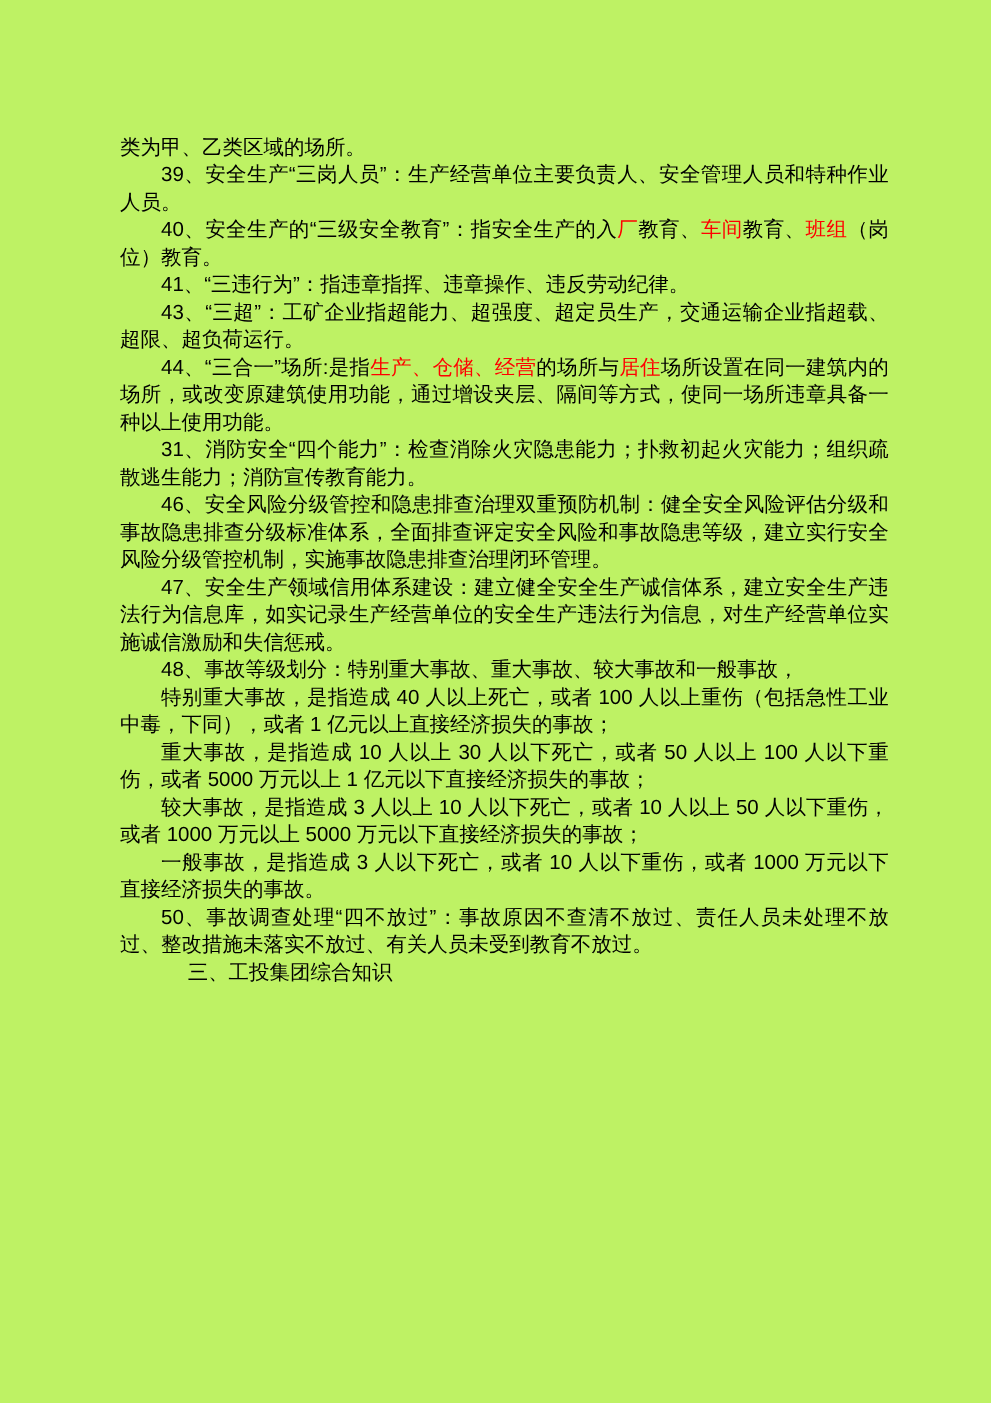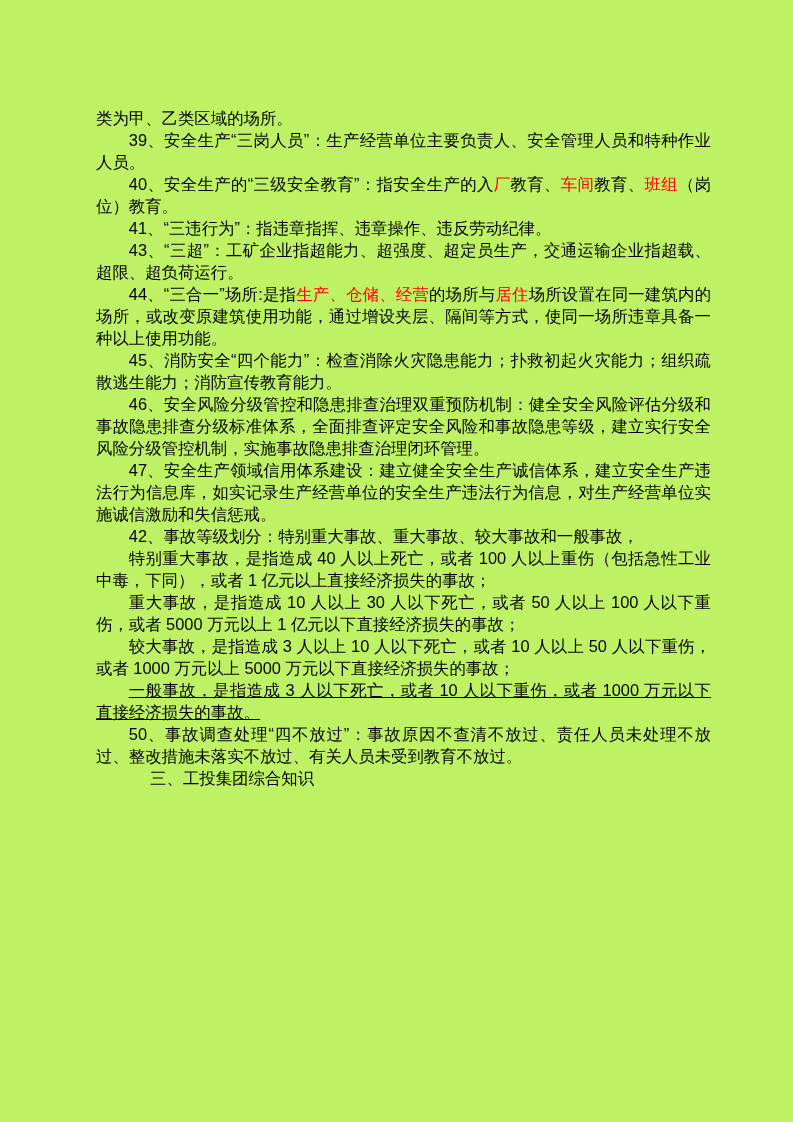--- a/index.html
+++ b/index.html
@@ -35,24 +35,24 @@
 <body>
 
 <div class="page" style="background: #bef264;">
   <div class="doc-body" style="color: rgb(0, 0, 0);">
       <p class="para" style="text-indent: 0em;"><span>类为甲、乙类区域的场所。</span></p>
       <p class="para" style="text-indent: 2em;"><span>39、安全生产“三岗人员”：生产经营单位主要负责人、安全管理人员和特种作业人员。</span></p>
       <p class="para" style="text-indent: 2em;"><span>40、安全生产的“三级安全教育”：指安全生产的入</span><span style="color: rgb(255, 0, 0);">厂</span><span>教育、</span><span style="color: rgb(255, 0, 0);">车间</span><span>教育、</span><span style="color: rgb(255, 0, 0);">班组</span><span>（岗位）教育。</span></p>
       <p class="para" style="text-indent: 2em;"><span>41、“三违行为”：指违章指挥、违章操作、违反劳动纪律。</span></p>
       <p class="para" style="text-indent: 2em;"><span>43、“三超”：工矿企业指超能力、超强度、超定员生产，交通运输企业指超载、超限、超负荷运行。</span></p>
       <p class="para" style="text-indent: 2em;"><span>44、“三合一”场所:是指</span><span style="color: rgb(255, 0, 0);">生产、仓储、经营</span><span>的场所与</span><span style="color: rgb(255, 0, 0);">居住</span><span>场所设置在同一建筑内的场所，或改变原建筑使用功能，通过增设夹层、隔间等方式，使同一场所违章具备一种以上使用功能。</span></p>
-      <p class="para" style="text-indent: 2em;"><span>45、消防安全“四个能力”：检查消除火灾隐患能力；扑救初起火灾能力；组织疏散逃生能力；消防宣传教育能力。</span></p>
+      <p class="para" style="text-indent: 2em;"><span>31、消防安全“四个能力”：检查消除火灾隐患能力；扑救初起火灾能力；组织疏散逃生能力；消防宣传教育能力。</span></p>
       <p class="para" style="text-indent: 2em;"><span>46、安全风险分级管控和隐患排查治理双重预防机制：健全安全风险评估分级和事故隐患排查分级标准体系，全面排查评定安全风险和事故隐患等级，建立实行安全风险分级管控机制，实施事故隐患排查治理闭环管理。</span></p>
       <p class="para" style="text-indent: 2em;"><span>47、安全生产领域信用体系建设：建立健全安全生产诚信体系，建立安全生产违法行为信息库，如实记录生产经营单位的安全生产违法行为信息，对生产经营单位实施诚信激励和失信惩戒。</span></p>
-      <p class="para" style="text-indent: 2em;"><span>42、事故等级划分：特别重大事故、重大事故、较大事故和一般事故，</span></p>
+      <p class="para" style="text-indent: 2em;"><span>48、事故等级划分：特别重大事故、重大事故、较大事故和一般事故，</span></p>
       <p class="para" style="text-indent: 2em;"><span>特别重大事故，是指造成 40 人以上死亡，或者 100 人以上重伤（包括急性工业中毒，下同），或者 1 亿元以上直接经济损失的事故；</span></p>
       <p class="para" style="text-indent: 2em;"><span>重大事故，是指造成 10 人以上 30 人以下死亡，或者 50 人以上 100 人以下重伤，或者 5000 万元以上 1 亿元以下直接经济损失的事故；</span></p>
       <p class="para" style="text-indent: 2em;"><span>较大事故，是指造成 3 人以上 10 人以下死亡，或者 10 人以上 50 人以下重伤，或者 1000 万元以上 5000 万元以下直接经济损失的事故；</span></p>
-      <p class="para" style="text-indent: 2em; text-decoration: underline;"><span>一般事故，是指造成 3 人以下死亡，或者 10 人以下重伤，或者 1000 万元以下直接经济损失的事故。</span></p>
+      <p class="para" style="text-indent: 2em;"><span>一般事故，是指造成 3 人以下死亡，或者 10 人以下重伤，或者 1000 万元以下直接经济损失的事故。</span></p>
       <p class="para" style="text-indent: 2em;"><span>50、事故调查处理“四不放过”：事故原因不查清不放过、责任人员未处理不放过、整改措施未落实不放过、有关人员未受到教育不放过。</span></p>
       <p class="para" style="text-indent: 3.3em;"><span>三、工投集团综合知识</span></p>
     </div>
 </div>
 
 </body></html>

